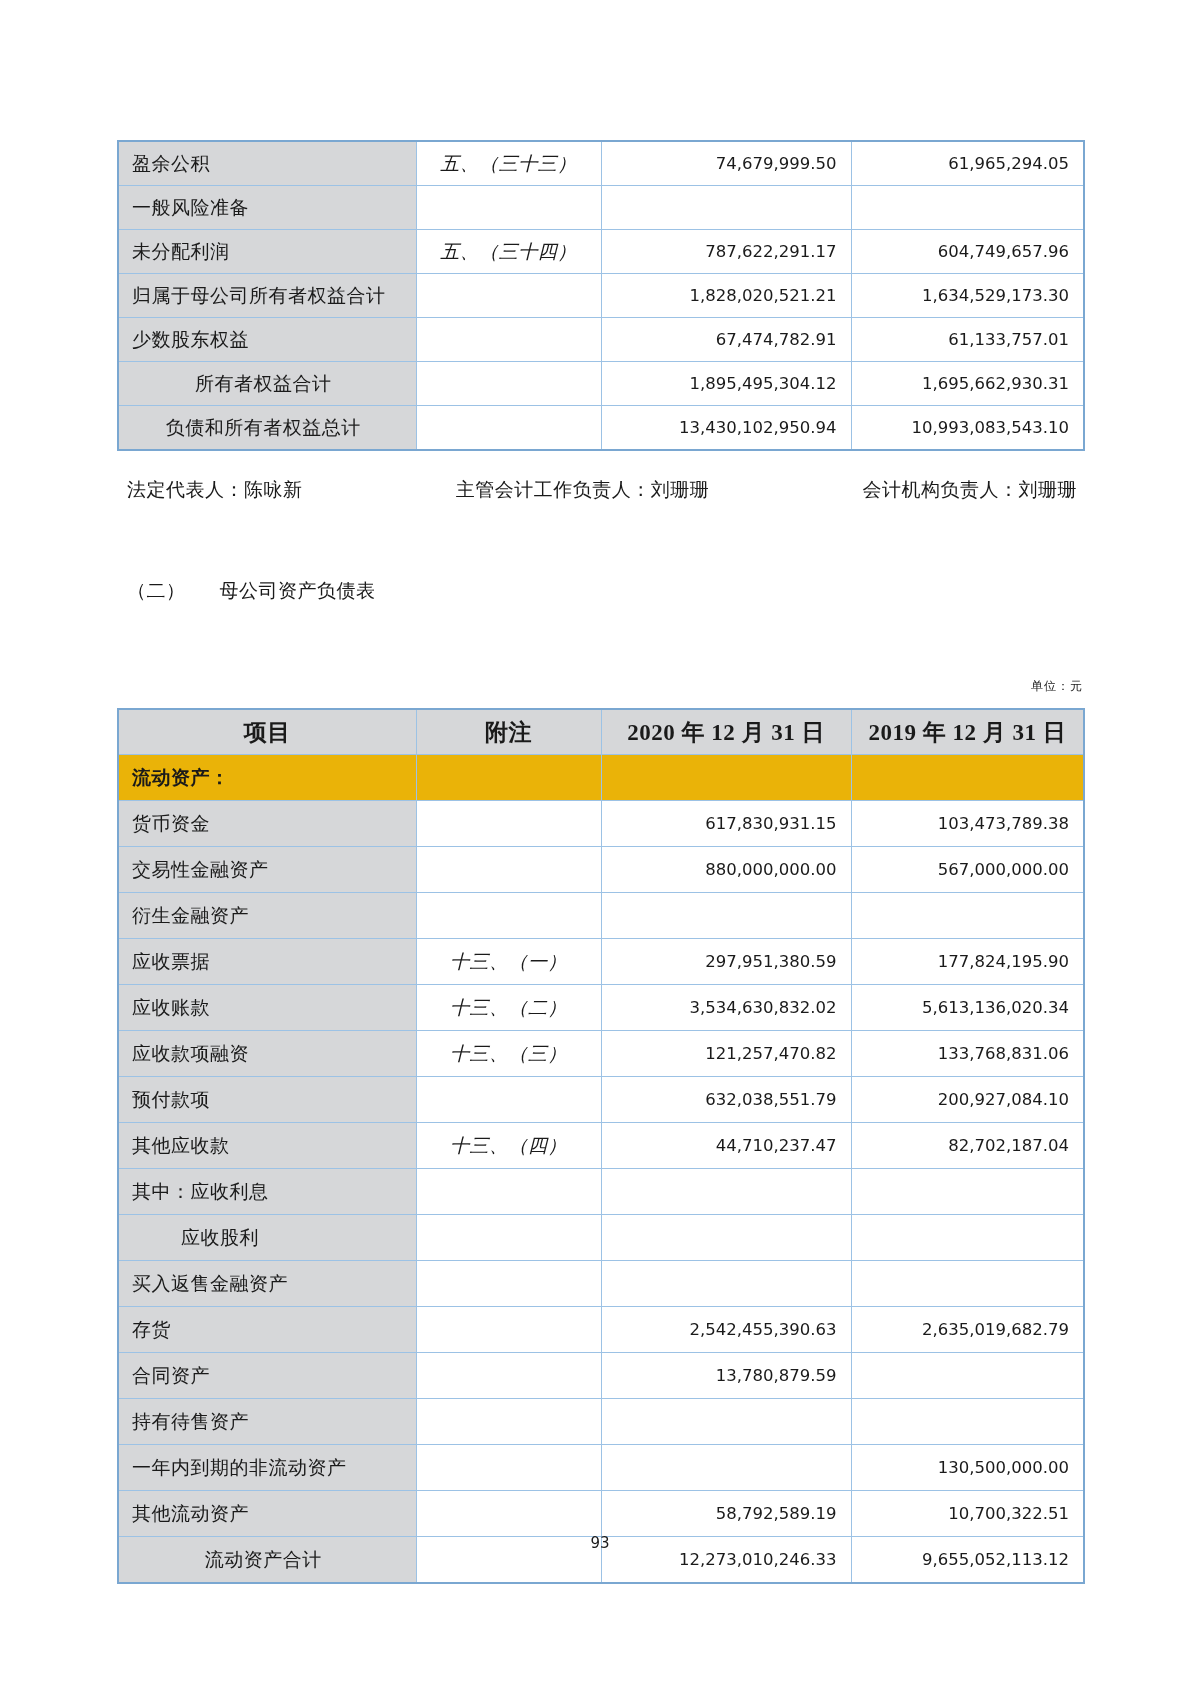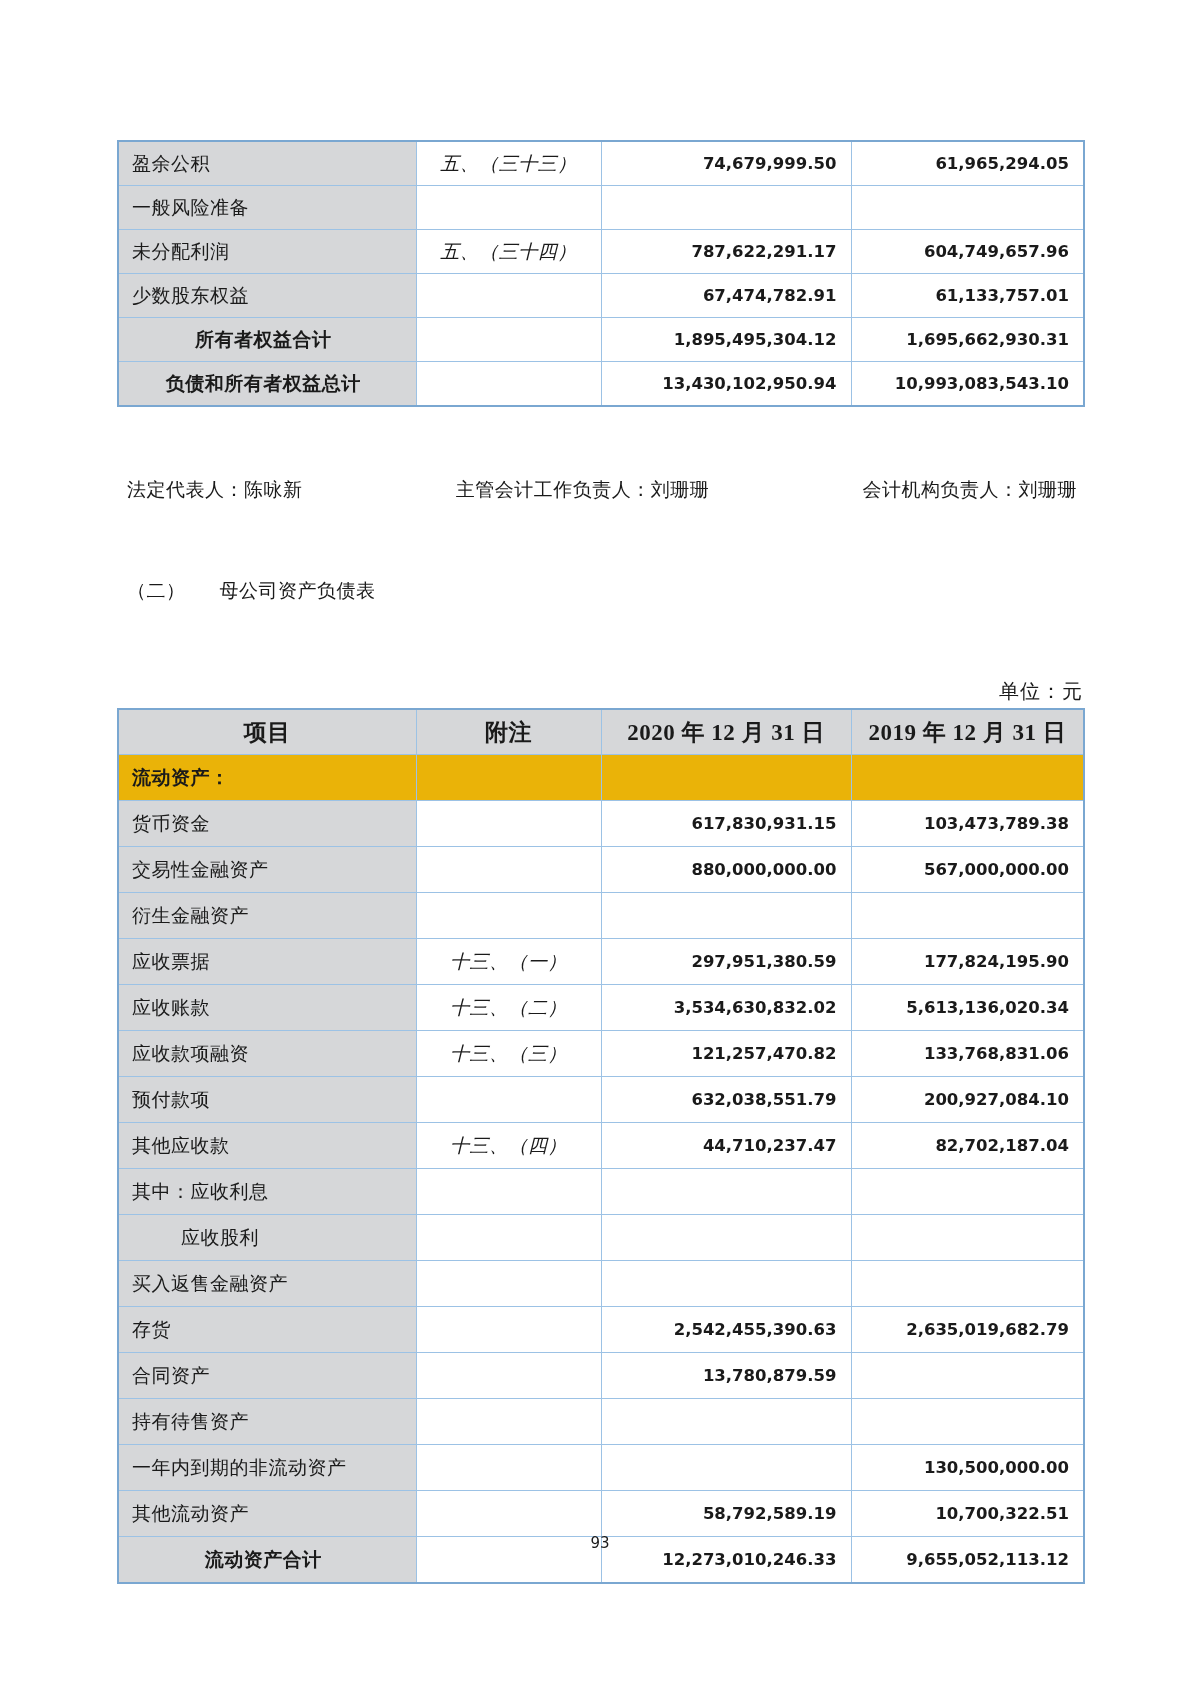--- a/index.html
+++ b/index.html
@@ -26,36 +26,36 @@
   #table2 thead th { height:42px; background:#d6d7d9; font-weight:bold; font-size:23px; letter-spacing:0.5px; }
 
   td.c-label {
     background:#d6d7d9; font-size:19px; letter-spacing:0.5px;
     padding:2px 8px 2px 13px; text-align:left;
   }
   td.c-note { text-align:center; font-size:19px; letter-spacing:0.5px;font-style:italic; }
   td.c-num {
     text-align:right; padding-right:14px;
     font-family:"DejaVu Sans","Liberation Sans",sans-serif;
-    font-weight:bold; font-size:16.5px;
+    font-weight:normal; font-size:16.5px;
   }
   tr.tall td { height:77px; }
-  tr.total td.c-label { text-align:center; font-weight:bold; padding-left:0; }
+  tr.total td.c-label { text-align:center; font-weight:normal; padding-left:0; }
   tr.section td { background:#eab308; }
   tr.section td.c-label { font-weight:bold; }
   tr.indent td.c-label { padding-left:62px; }
 
   
   #signature-row {
     display:flex; justify-content:space-between; width:950px;
     font-size:19px; letter-spacing:0.5px;
   }
   #section-heading { font-weight:normal; font-size:19px; letter-spacing:0.5px; }
   #section-heading .gap { display:inline-block; width:34px; }
-  #unit-label { width:966px; text-align:right; font-size:20px; letter-spacing:1px; }
+  #unit-label { width:966px; text-align:right; font-size:12px; letter-spacing:1px; }
   #page-number {
     width:966px; text-align:center; font-size:15px;
     font-family:"DejaVu Sans","Liberation Sans",sans-serif;
   }
 </style>
 </head>
 <body>
 
 <div id="page">
 
@@ -77,20 +77,26 @@
           <td class="c-label">一般风险准备</td>
           <td class="c-note"></td>
           <td class="c-num"></td>
           <td class="c-num"></td>
         </tr>
         <tr>
           <td class="c-label">未分配利润</td>
           <td class="c-note">五、（三十四）</td>
           <td class="c-num">787,622,291.17</td>
           <td class="c-num">604,749,657.96</td>
+        </tr>
+        <tr class="tall">
+          <td class="c-label">归属于母公司所有者权益合计</td>
+          <td class="c-note"></td>
+          <td class="c-num">1,828,020,521.21</td>
+          <td class="c-num">1,634,529,173.30</td>
         </tr>
         <tr>
           <td class="c-label">少数股东权益</td>
           <td class="c-note"></td>
           <td class="c-num">67,474,782.91</td>
           <td class="c-num">61,133,757.01</td>
         </tr>
         <tr class="total">
           <td class="c-label">所有者权益合计</td>
           <td class="c-note"></td>

